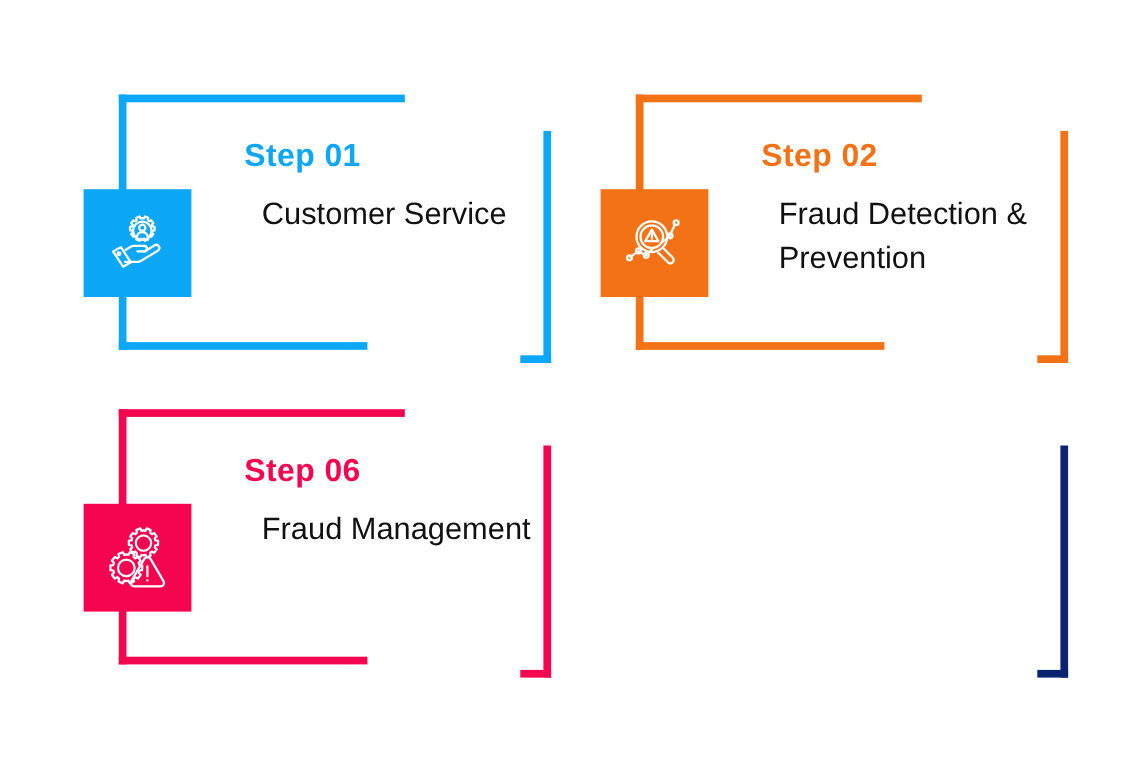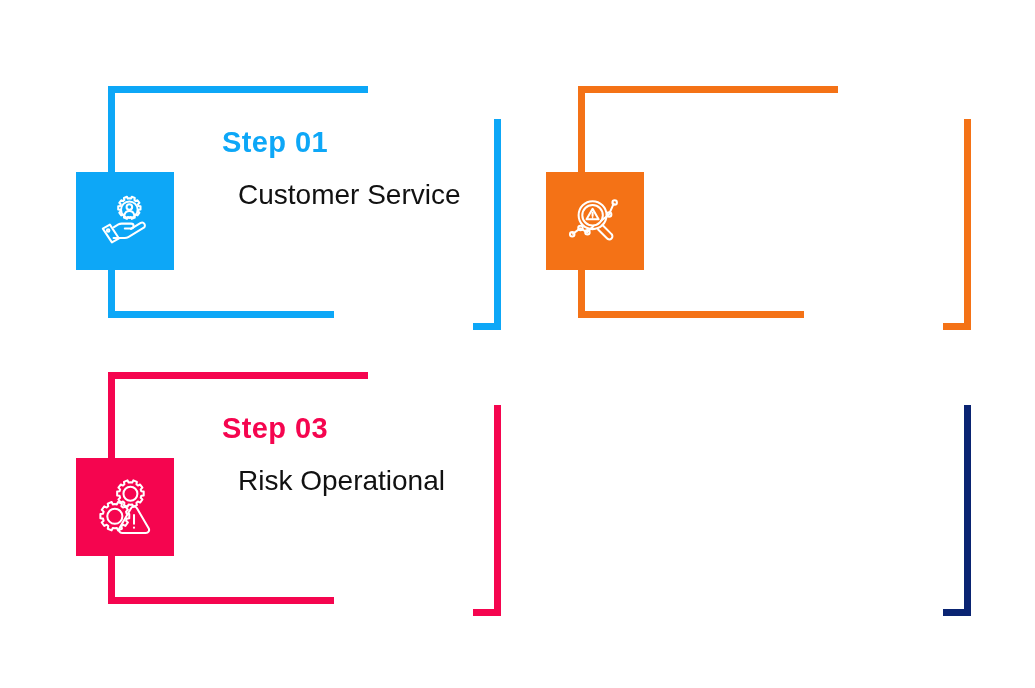--- a/index.html
+++ b/index.html
@@ -169,20 +169,24 @@
       <path d="M9.3 45.2l7.4-5.6 7.1 4 6.4-6.2"></path>
       <path d="M38.3 31.7l7.9-6.1 5.1-11.5"></path>
       <circle cx="8.5" cy="45.8" r="2.3"></circle>
       <circle cx="17" cy="39.3" r="2.3"></circle>
       <circle cx="24.2" cy="43.5" r="2.3"></circle>
       <circle cx="46.6" cy="25.2" r="2.3"></circle>
       <circle cx="52.3" cy="12.9" r="2.3"></circle>
     </svg>
         </span>
       </div>
+      <div class="text-col">
+        <p class="step-label">Step 02</p>
+        <p class="step-title">Fraud Detection &amp; Prevention</p>
+      </div>
     </div>
     <div class="rbracket" style="left: 925px; top: 100px; color: rgb(244, 114, 22);">
       <div class="rbracket-line"></div>
       <div class="rbracket-foot"></div>
     </div>
     <div class="step-block" style="left: 60px; top: 366px; color: rgb(245, 5, 79);">
       <div class="bracket-top"></div>
       <div class="bracket-left"></div>
       <div class="bracket-bottom"></div>
       <div class="icon-tile">
@@ -192,22 +196,22 @@
       <circle cx="37.6" cy="18.3" r="7.2"></circle>
       <path d="M21.5 28.9l2.1.4 1.2-2.5 4 1.7-.5 2.7 1.6 1.4 2.5-1.2 2.6 3.5-1.9 1.9.6 2.1 2.7.4v4.3l-2.7.4-.6 2.1 1.9 1.9-2.6 3.5-2.5-1.2-1.6 1.4.5 2.7-4 1.7-1.2-2.5-2.1.4-2.1-.4-1.2 2.5-4-1.7.5-2.7-1.6-1.4-2.5 1.2-2.6-3.5 1.9-1.9-.6-2.1-2.7-.4v-4.3l2.7-.4.6-2.1-1.9-1.9 2.6-3.5 2.5 1.2 1.6-1.4-.5-2.7 4-1.7 1.2 2.5z"></path>
       <circle cx="21.5" cy="41.6" r="7.8"></circle>
       <path d="M41.3 31.4a3.3 3.3 0 012.9 1.7l12.2 20.9c1.3 2.2-.3 4.9-2.9 4.9H29.1c-2.6 0-4.2-2.7-2.9-4.9l12.2-20.9a3.3 3.3 0 012.9-1.7z"></path>
       <path d="M41.3 40.2v9.1"></path>
       <circle cx="41.3" cy="53.3" r="1.1" fill="#ffffff" stroke="none"></circle>
     </svg>
         </span>
       </div>
       <div class="text-col">
-        <p class="step-label">Step 03</p>
-        <p class="step-title">Risk Operational</p>
+        <p class="step-label">Step 06</p>
+        <p class="step-title">Fraud Management</p>
       </div>
     </div>
     <div class="rbracket" style="left: 455px; top: 386px; color: rgb(245, 5, 79);">
       <div class="rbracket-line"></div>
       <div class="rbracket-foot"></div>
     </div>
     <div class="rbracket" style="left: 925px; top: 386px; color: rgb(10, 36, 114);">
       <div class="rbracket-line"></div>
       <div class="rbracket-foot"></div>
     </div>

